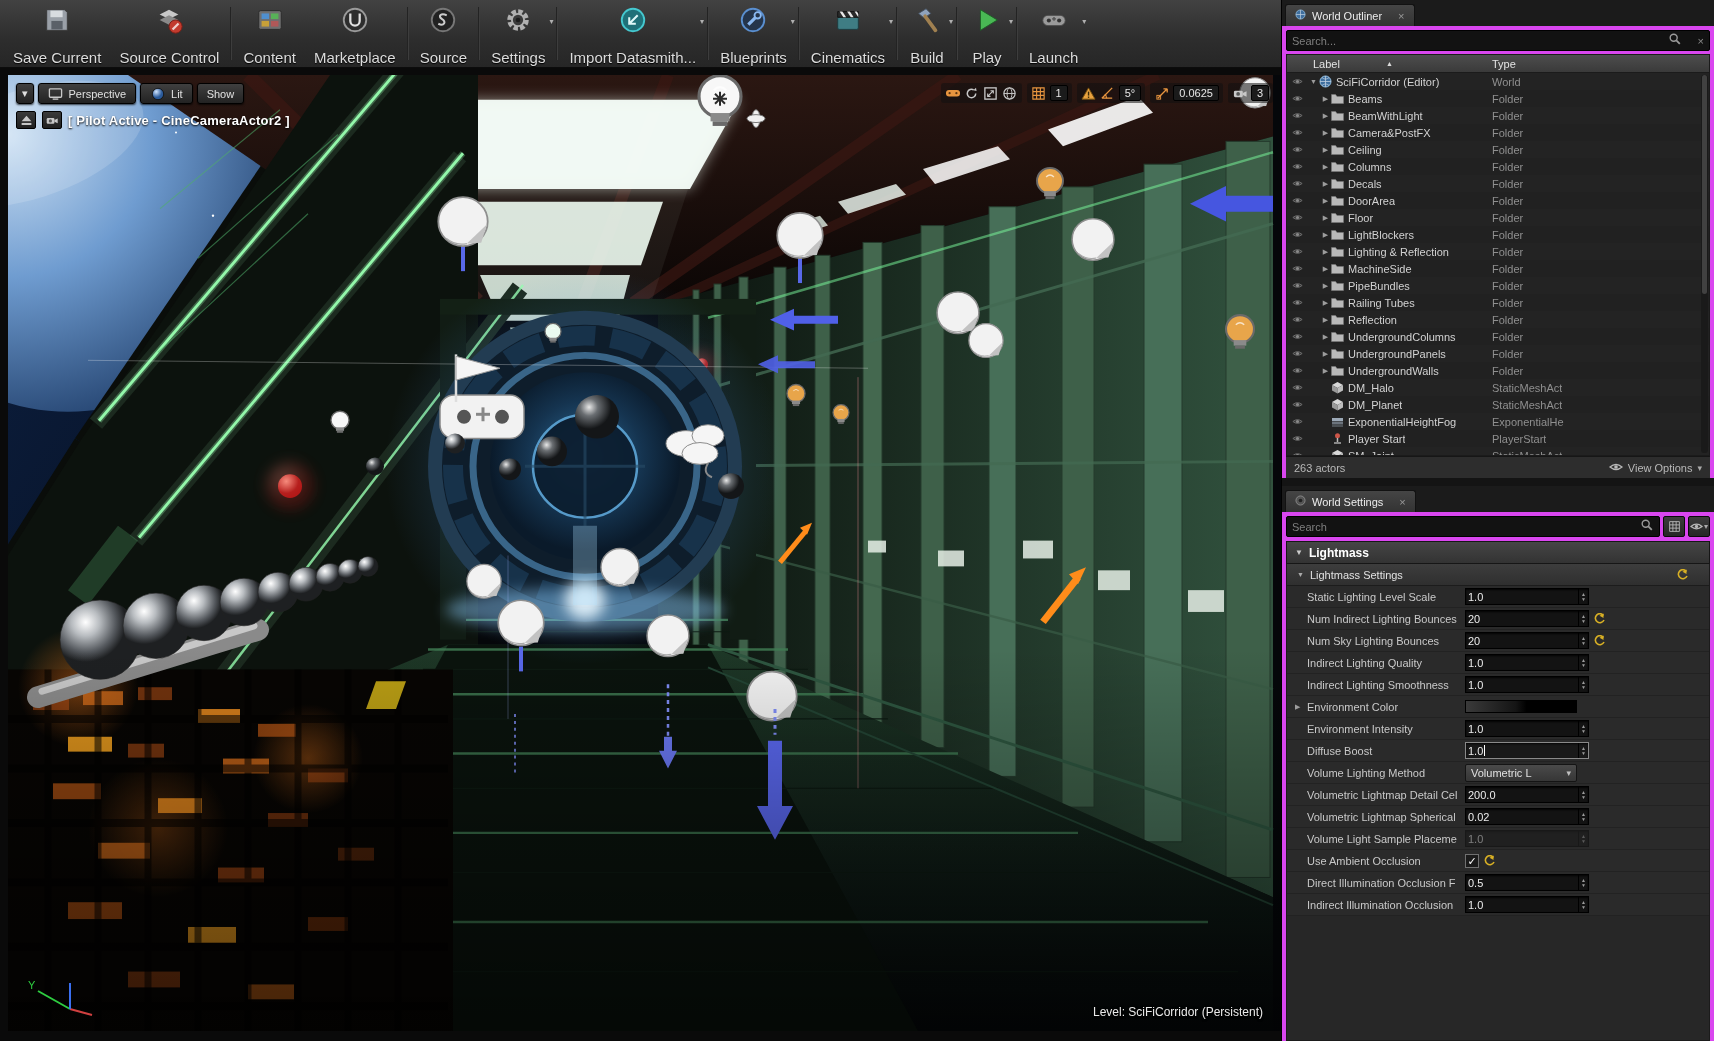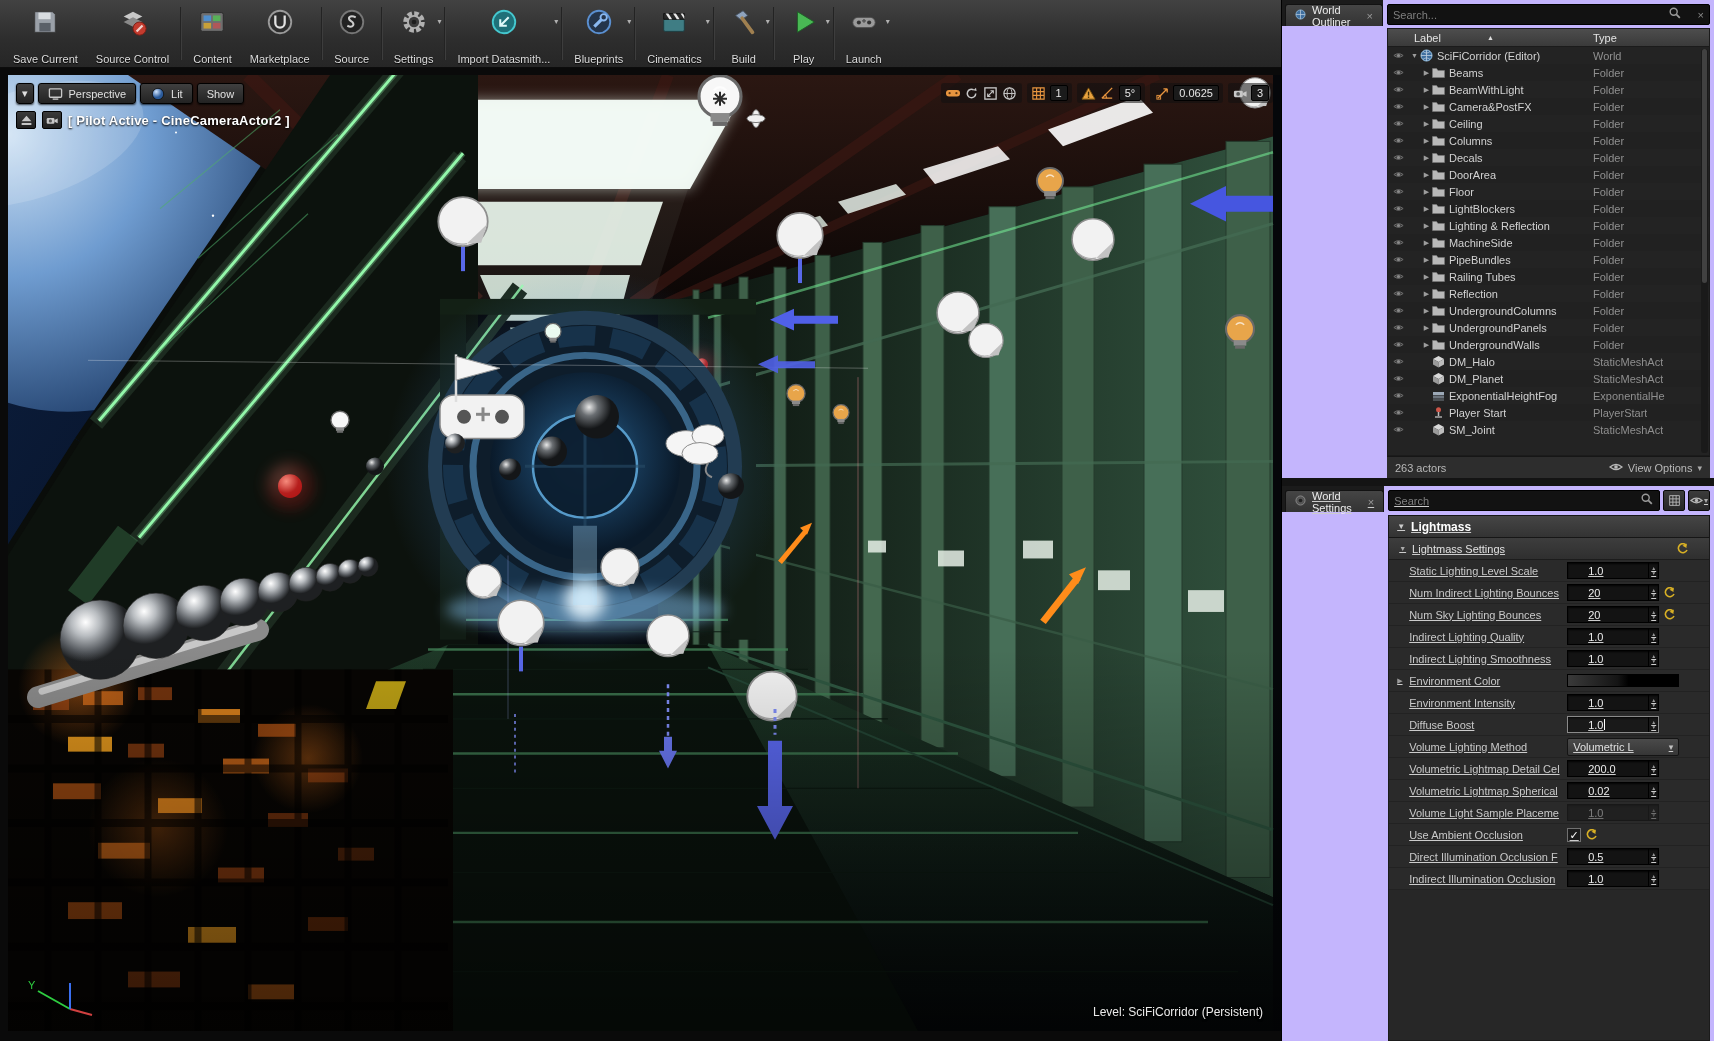--- a/index.html
+++ b/index.html
@@ -9,21 +9,21 @@
 
   
   .left-col { display:flex; flex-direction:column; min-width:0; background:#0a0a0a; }
 
   
   .toolbar { height:68px; flex:0 0 68px; display:flex; align-items:stretch; padding-left:4px;
     background:linear-gradient(#424242,#2e2e2e 55%,#262626); border-bottom:1px solid #0c0c0c; }
   .tb-item { display:flex; flex-direction:column; align-items:center; justify-content:flex-start;
     padding:5px 9px 2px; gap:2px; position:relative; min-width:54px; cursor:default; }
   .tb-item .ico { height:36px; display:flex; align-items:center; justify-content:center; }
-  .tb-label { font-size:11px; color:#dcdcdc; text-shadow:0 1px 1px #000; white-space:nowrap;margin-top:12px; }
+  .tb-label { font-size:15px; color:#dcdcdc; text-shadow:0 1px 1px #000; white-space:nowrap;margin-top:12px; }
   .tb-caret { position:absolute; right:1px; top:17px; font-size:8px; color:#b0b0b0; }
   .tb-sep { width:2px; margin:7px 2px; background:linear-gradient(90deg,#161616,#4a4a4a); }
 
   
   .viewport-wrap { flex:1; position:relative; padding:7px 0 10px 8px; background:#0a0a0a; }
   .viewport { position:relative; width:100%; height:100%; overflow:hidden; background:#000; }
   .scene { position:absolute; inset:0; width:100%; height:100%; display:block; }
 
   .vp-top-left { position:absolute; top:8px; left:8px; display:flex; gap:4px; }
   .vp-btn { background:linear-gradient(#3f3f3f,#232323); border:1px solid #000; border-radius:3px;
@@ -41,24 +41,24 @@
   .vp-chip { background:#1b1b1b; border:1px solid #000; border-radius:2px; padding:0 5px;
     font-size:11px; color:#e6e6e6; height:16px; line-height:15px; }
   .vp-ic { width:16px; height:16px; display:flex; align-items:center; justify-content:center; }
 
   .vp-level { position:absolute; right:18px; bottom:12px; color:#eaeaea; font-size:12px;
     text-shadow:0 1px 2px #000, 0 0 3px #000; }
   .vp-axis { position:absolute; left:12px; bottom:8px; }
 
   
   .right-col { display:flex; flex-direction:column; background:#1a1a1a; border-left:1px solid #000; overflow:hidden; }
-  .panel { background:#c4b5fd; display:flex; overflow:hidden; }
+  .panel { background:#d946ef; display:flex; flex-direction:column; overflow:hidden; }
   .panel.outliner { flex:0 0 478px; }
   .panel-gap { flex:0 0 8px; background:#141414; }
-  .panel.settings { flex:1;text-decoration:underline; }
+  .panel.settings { flex:1; }
 
   .tabstrip { height:26px; flex:0 0 26px; background:#1b1b1b; display:flex; align-items:flex-end; padding-left:3px; }
   .tab { display:flex; align-items:center; gap:6px; background:linear-gradient(#454545,#333);
     border:1px solid #121212; border-bottom:none; border-radius:3px 3px 0 0; height:22px;
     padding:0 9px; font-size:11px; color:#ececec; }
   .tab .close { color:#9a9a9a; font-size:11px; margin-left:10px; cursor:default; }
 
   .panel-pad { padding:4px 4px 0 4px; display:flex; flex-direction:column; flex:1; min-height:0; }
   .search { display:flex; align-items:center; background:#121212; border:1px solid #000;
     height:21px; border-radius:2px; padding:0 5px; gap:16px; }
@@ -97,23 +97,23 @@
   .s-subheader { height:22px; display:flex; align-items:center; gap:6px; padding:0 20px 0 10px;
     background:linear-gradient(#3d3d3d,#2f2f2f); border-bottom:1px solid #1c1c1c; color:#e2e2e2; font-size:11px; }
   .s-subarrow { font-size:7px; color:#aaa; }
   .s-flex { flex:1; }
   .s-row { display:flex; align-items:center; height:22px; background:#2a2a2a; border-bottom:1px solid #222; }
   .s-row.disabled .s-ctrl { opacity:.42; }
   .s-label { flex:0 0 178px; padding-left:20px; font-size:11px; color:#c9c9c9; white-space:nowrap;
     overflow:hidden; display:flex; align-items:center; gap:4px; }
   .s-expander { font-size:7px; color:#9c9c9c; margin-left:-12px; width:8px; }
   .s-ctrl { display:flex; align-items:center; }
-  .s-spin { display:flex; align-items:center; width:92px; height:17px; background:#131313;
+  .s-spin { display:flex; align-items:center; width:124px; height:17px; background:#131313;
     border:1px solid #000; box-shadow:inset 0 1px 2px rgba(0,0,0,.8); color:#ececec; font-size:11px;
-    padding-left:20px; }
+    padding-left:2px; }
   .s-spin.editing { border-color:#8a8a8a; background:#191919; }
   .s-caret { width:1px; height:11px; background:#fff; display:inline-block; margin-left:1px; }
   .s-arrows { margin-left:auto; display:flex; flex-direction:column; justify-content:center;
     border-left:1px solid #000; padding:0 2px; height:100%; font-size:5px; line-height:5px; color:#9a9a9a; }
   .s-arrows i { font-style:normal; }
   .s-drop { width:112px; height:18px; background:linear-gradient(#4a4a4a,#363636); border:1px solid #141414;
     border-radius:2px; color:#e0e0e0; font-size:11px; display:flex; align-items:center; padding:0 5px; }
   .s-dropcaret { margin-left:auto; font-size:9px; color:#c0c0c0; }
   .s-color { width:112px; height:13px; border:1px solid #000; }
   .s-check { width:14px; height:14px; background:#1b1b1b; border:1px solid #707070; color:#fff;

